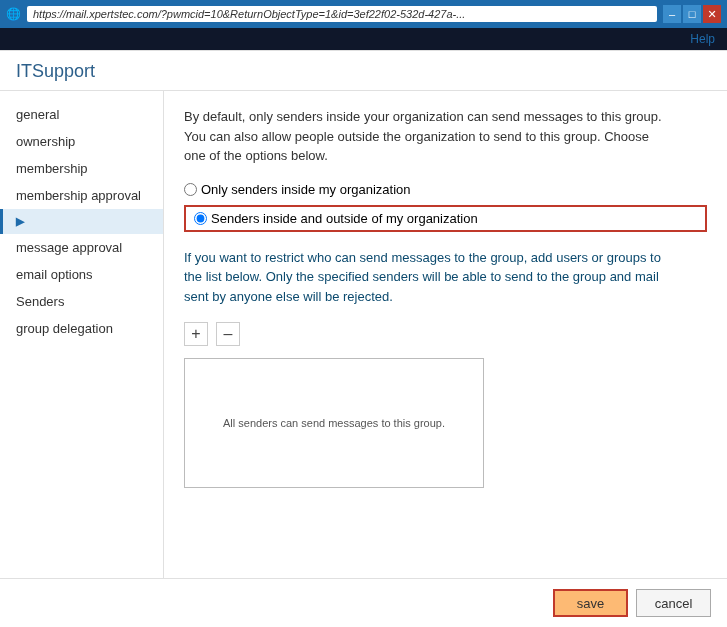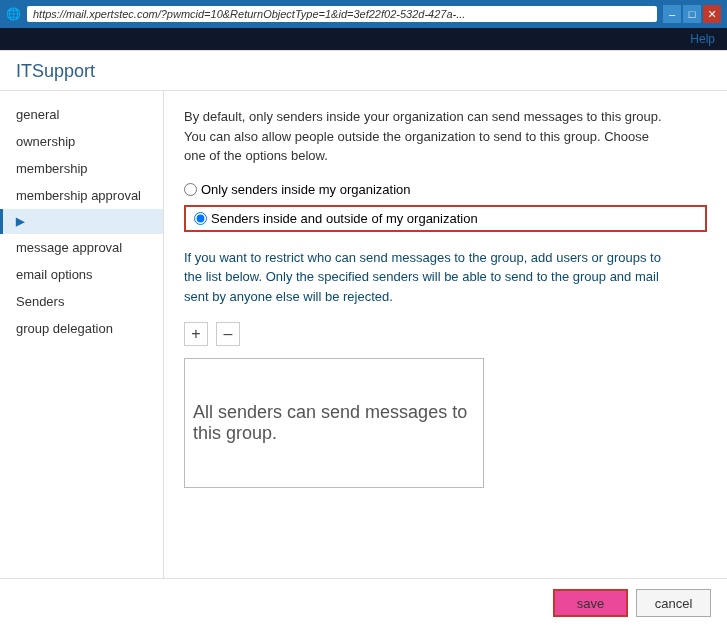--- a/index.html
+++ b/index.html
@@ -197,21 +197,21 @@
     }
 
     
     .senders-box {
       width: 300px;
       height: 130px;
       border: 1px solid #bbb;
       background: white;
       padding: 8px;
       color: #555;
-      font-size: 18px;
+      font-size: 11px;
       display: flex;
       align-items: center;
       justify-content: center;
     }
 
     
     .footer {
       display: flex;
       justify-content: flex-end;
       align-items: center;
@@ -225,21 +225,21 @@
       height: 28px;
       padding: 0 16px;
       font-size: 13px;
       cursor: pointer;
       border: 1px solid #aaa;
       background: #f5f5f5;
       color: #333;
     }
     .footer-btn.save {
       border: 2px solid #c0392b;
-      background: #ec4899;
+      background: #fdba74;
     }
   </style>
 </head>
 <body>
 
 <div class="title-bar">
   <span>🌐</span>
   <span class="url">https://mail.xpertstec.com/?pwmcid=10&amp;ReturnObjectType=1&amp;id=3ef22f02-532d-427a-...</span>
   <div class="title-bar-controls">
     <button class="title-bar-btn minimize">–</button>

